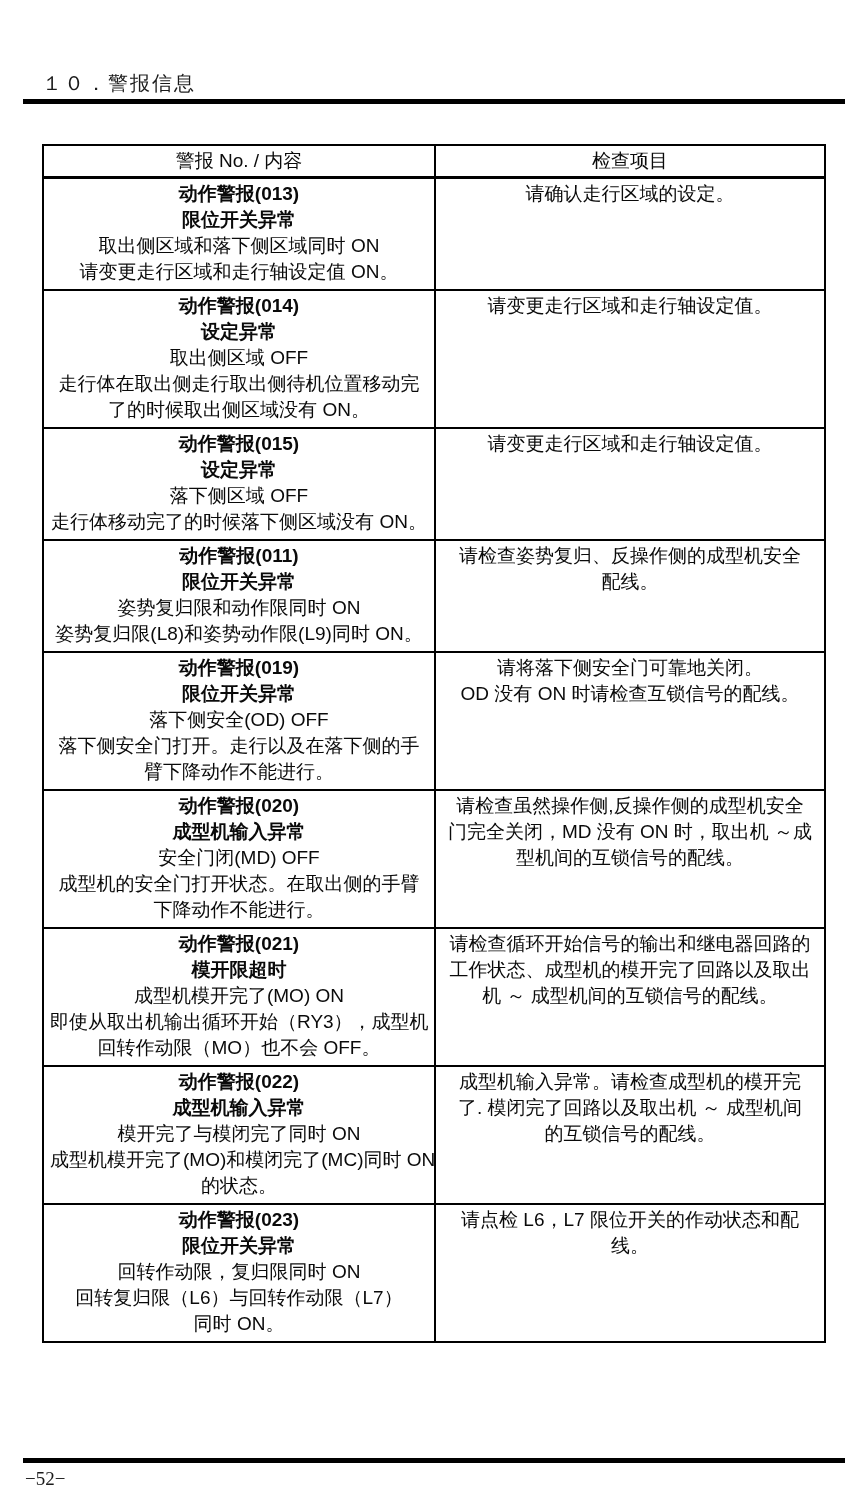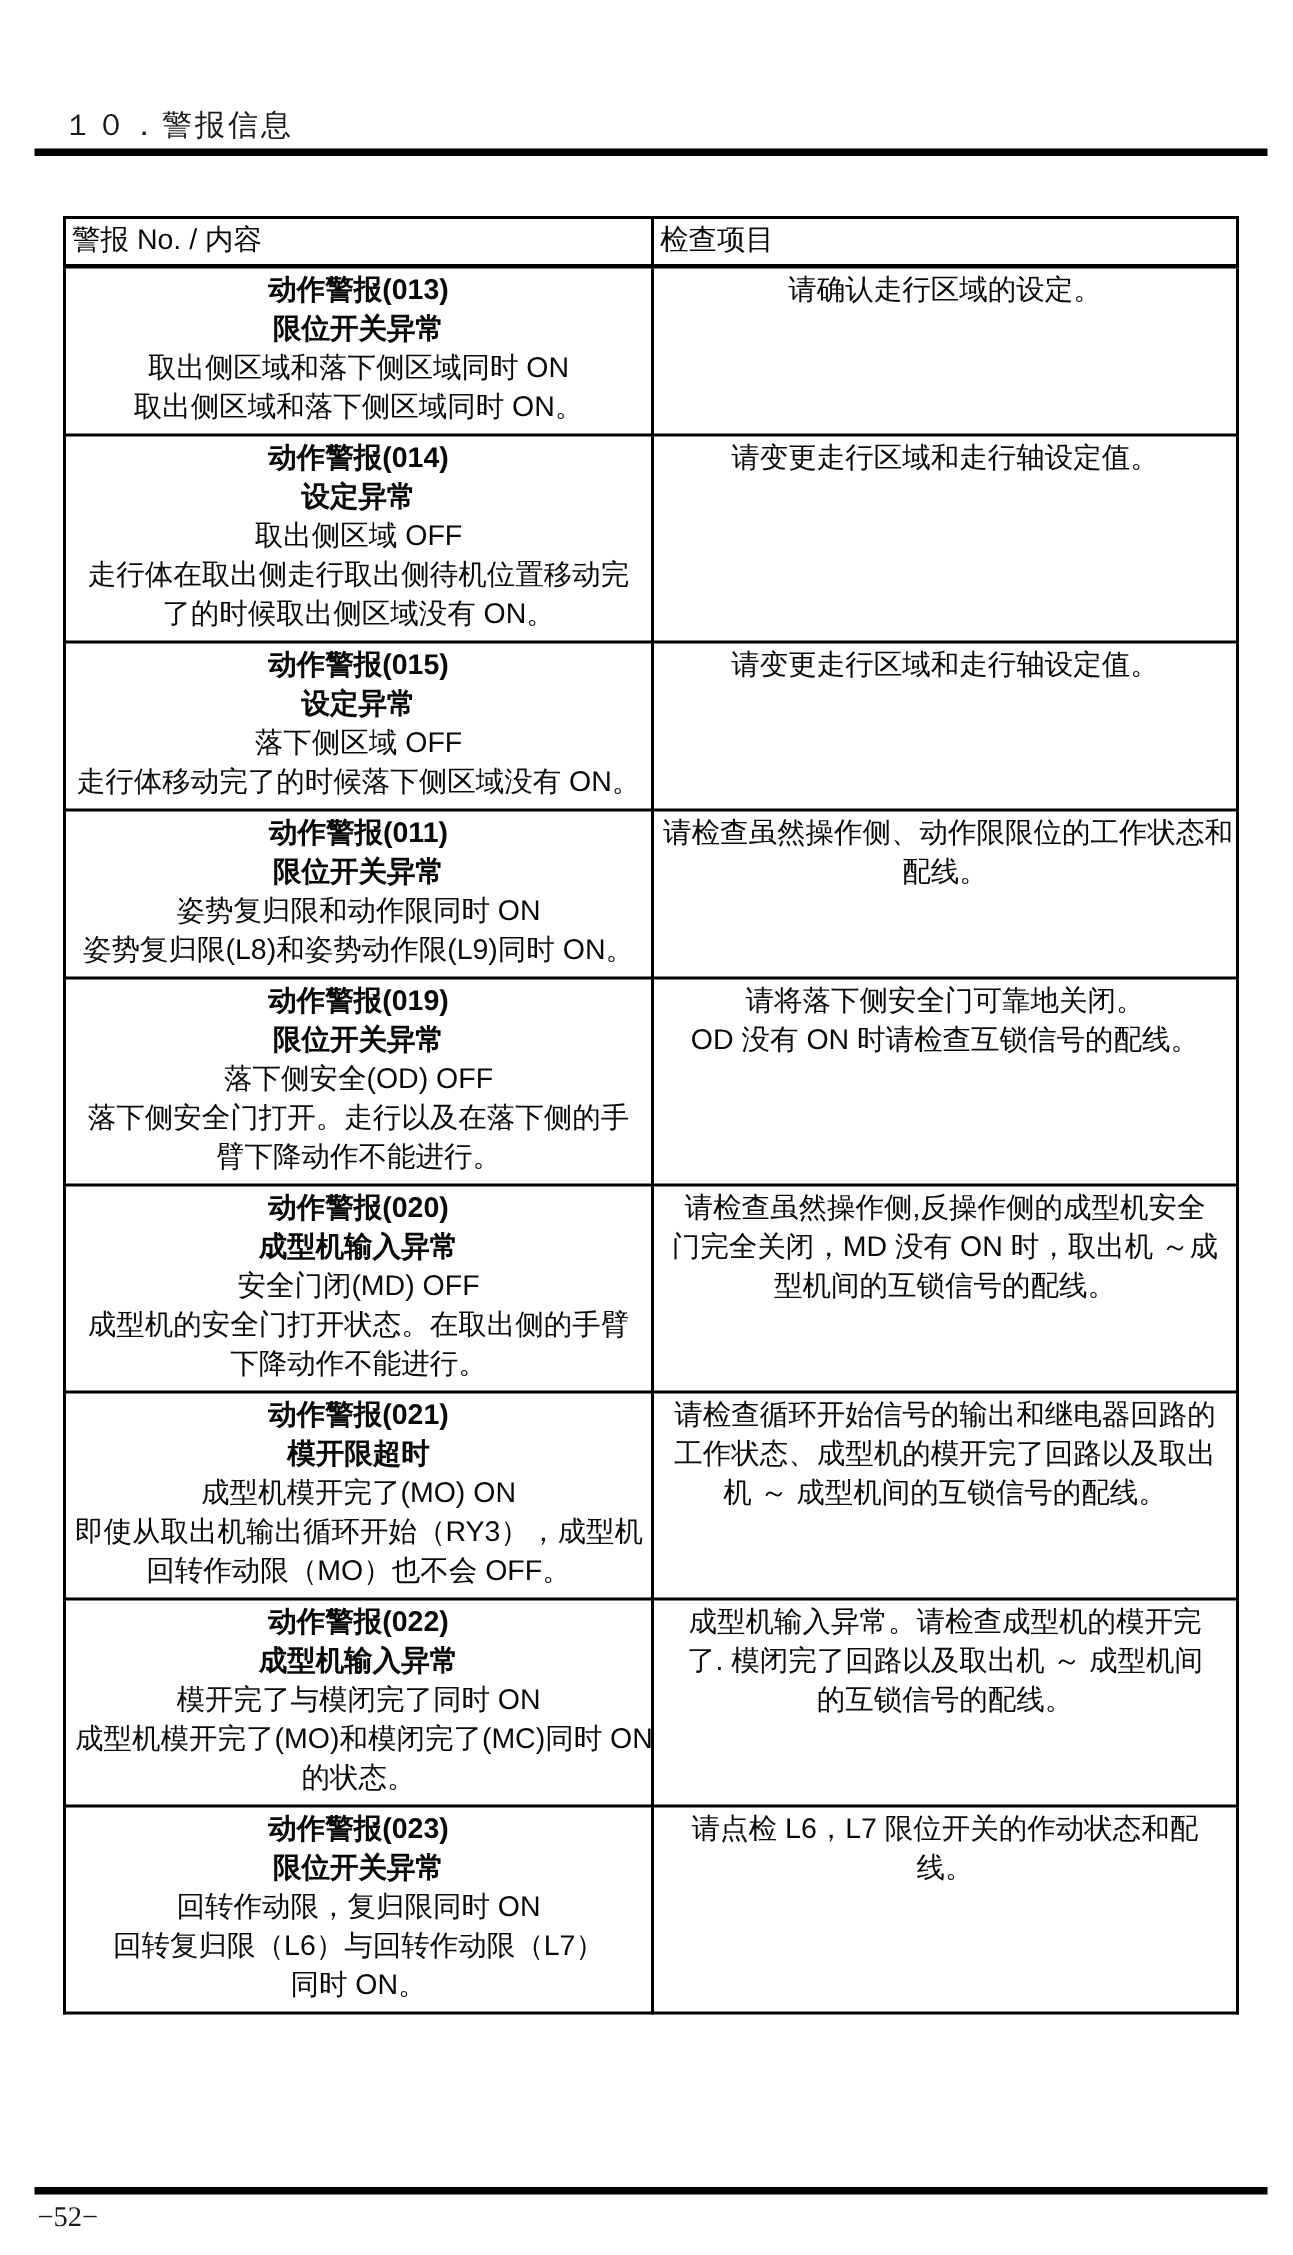--- a/index.html
+++ b/index.html
@@ -46,21 +46,21 @@
   }
   .alarm-table th, .alarm-table td {
     border: 2px solid #000000;
     vertical-align: top;
     padding: 2px 6px 4px 6px;
     overflow: hidden;
     text-align: center;
   }
   .alarm-table th {
     font-weight: normal;
-    text-align: left;
+    text-align: center;
     padding: 2px 4px;
     border-bottom-width: 3px;
     height: 30px;
   }
   .col-alarm { width: 392px; }
   .col-check { width: 390px; }
   .cell-line { white-space: nowrap; }
   .cell-line.bold { font-weight: bold; }
   .footer-rule {
     position: absolute;
@@ -99,21 +99,21 @@
         <th>警报 No. / 内容</th>
         <th>检查项目</th>
       </tr>
     </thead>
     <tbody id="alarm-tbody">
         <tr>
           <td>
             <div class="cell-line bold">动作警报(013)</div>
             <div class="cell-line bold">限位开关异常</div>
             <div class="cell-line">取出侧区域和落下侧区域同时 ON</div>
-            <div class="cell-line">取出侧区域和落下侧区域同时 ON。</div>
+            <div class="cell-line">请变更走行区域和走行轴设定值 ON。</div>
           </td>
           <td>
             <div class="cell-line">请确认走行区域的设定。</div>
           </td>
         </tr>
         <tr>
           <td>
             <div class="cell-line bold">动作警报(014)</div>
             <div class="cell-line bold">设定异常</div>
             <div class="cell-line">取出侧区域 OFF</div>
@@ -136,21 +136,21 @@
           </td>
         </tr>
         <tr>
           <td>
             <div class="cell-line bold">动作警报(011)</div>
             <div class="cell-line bold">限位开关异常</div>
             <div class="cell-line">姿势复归限和动作限同时 ON</div>
             <div class="cell-line">姿势复归限(L8)和姿势动作限(L9)同时 ON。</div>
           </td>
           <td>
-            <div class="cell-line">请检查虽然操作侧、动作限限位的工作状态和</div>
+            <div class="cell-line">请检查姿势复归、反操作侧的成型机安全</div>
             <div class="cell-line">配线。</div>
           </td>
         </tr>
         <tr>
           <td>
             <div class="cell-line bold">动作警报(019)</div>
             <div class="cell-line bold">限位开关异常</div>
             <div class="cell-line">落下侧安全(OD) OFF</div>
             <div class="cell-line">落下侧安全门打开。走行以及在落下侧的手</div>
             <div class="cell-line">臂下降动作不能进行。</div>

